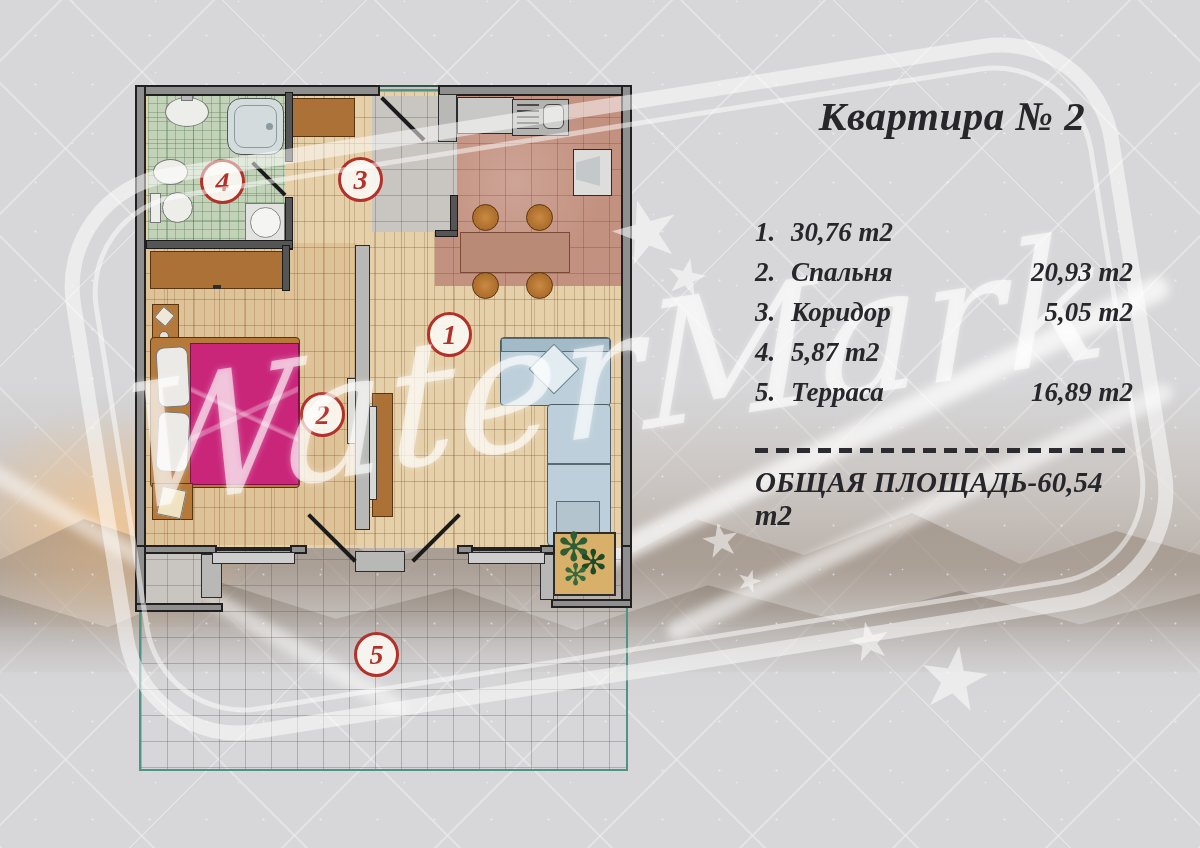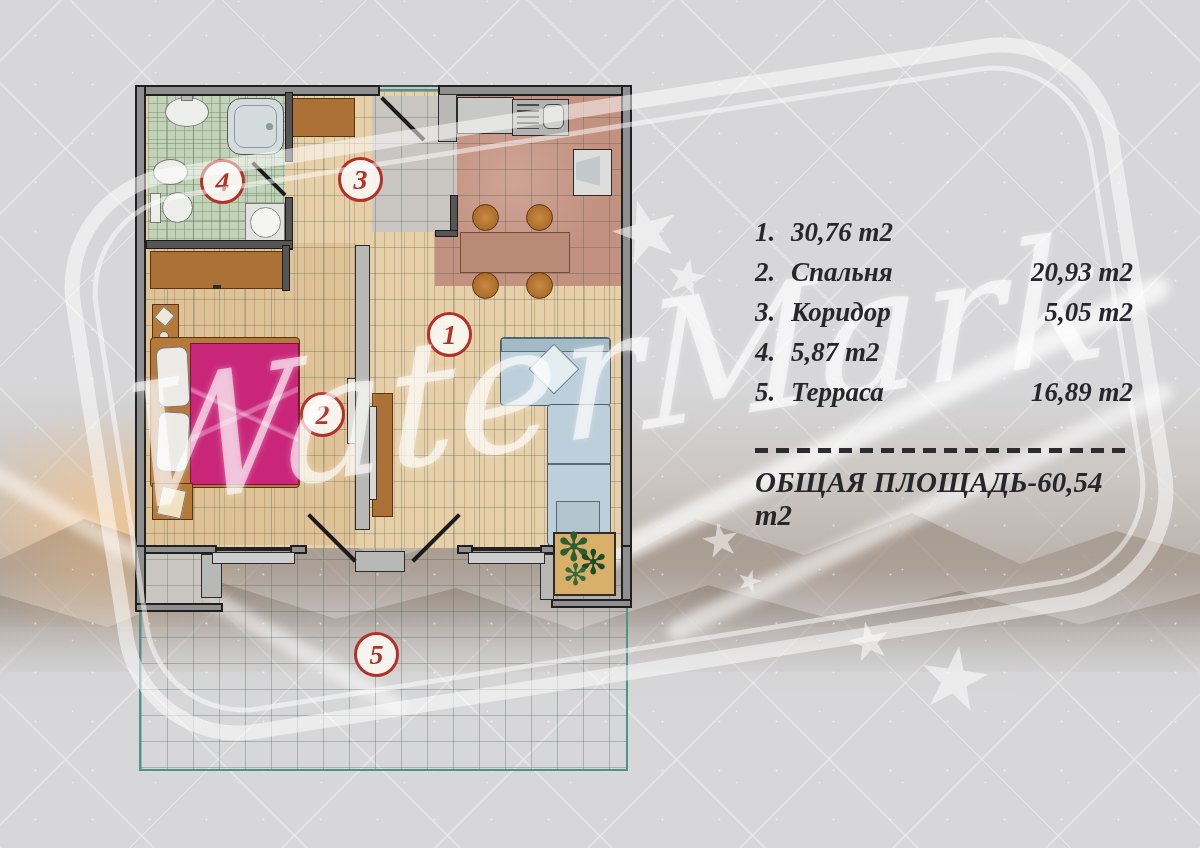--- a/index.html
+++ b/index.html
@@ -219,20 +219,21 @@
     <div class="stamp-in"></div>
     <div class="stamp-text">WaterMark</div>
   </div>
   <div class="star" style="left:608px;top:190px;font-size:84px;transform:rotate(-15deg);">★</div>
   <div class="star" style="left:664px;top:252px;font-size:50px;transform:rotate(12deg);">★</div>
   <div class="star" style="left:700px;top:518px;font-size:46px;transform:rotate(-10deg);">★</div>
   <div class="star" style="left:736px;top:566px;font-size:30px;transform:rotate(16deg);">★</div>
   <div class="star" style="left:846px;top:616px;font-size:52px;transform:rotate(-12deg);">★</div>
   <div class="star" style="left:916px;top:636px;font-size:86px;transform:rotate(8deg);">★</div>
 
+  <div class="abs title">Квартира № 2</div>
 
   <div class="abs legend">
     <div class="lrow">
       <span class="lnum">1.</span>
       <span class="larea">30,76 m2</span>
     </div>
     <div class="lrow">
       <span class="lnum">2.</span>
       <span class="lname">Спальня</span>
       <span class="larea">20,93 m2</span>

